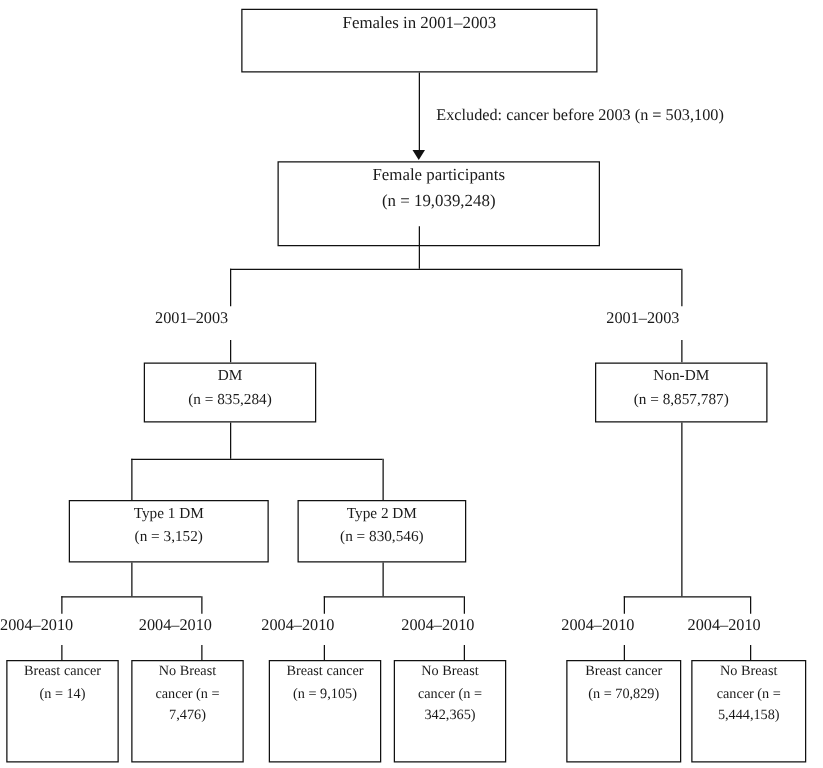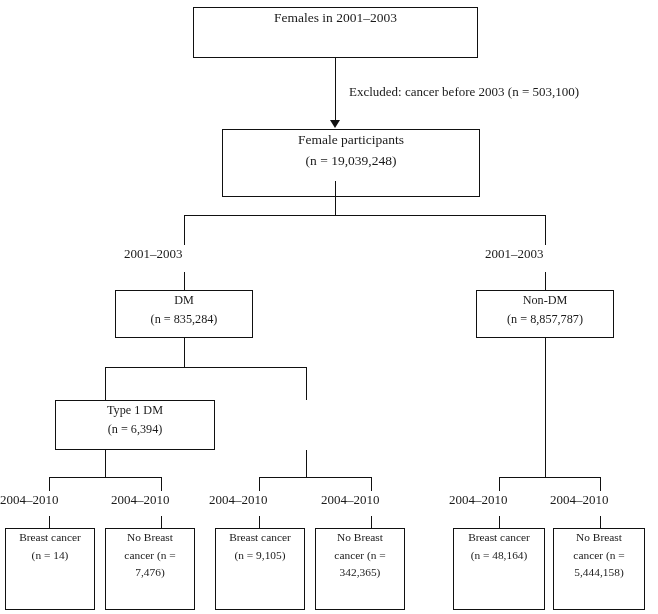--- a/index.html
+++ b/index.html
@@ -110,23 +110,27 @@
 
   <div class="vline" style="left:184px; top:338px; height:29px;"></div>
   <div class="hline" style="left:105px; top:367px; width:201px;"></div>
   <div class="vline" style="left:105px; top:367px; height:33px;"></div>
   <div class="vline" style="left:306px; top:367px; height:33px;"></div>
 
   <div class="vline" style="left:545px; top:338px; height:139px;"></div>
 
   <div class="node-box f12" style="left:39px; top:400px; width:160px; height:50px;margin-left:16px;">
     <span class="line">Type 1 DM</span>
-    <span class="line">(n = 6,394)</span>
+    <span class="line">(n = 3,152)</span>
   </div>
 
+  <div class="node-box f12" style="left:238px; top:400px; width:135px; height:50px;">
+    <span class="line">Type 2 DM</span>
+    <span class="line">(n = 830,546)</span>
+  </div>
 
   <div class="vline" style="left:105px; top:450px; height:27px;"></div>
   <div class="hline" style="left:49px; top:477px; width:112px;"></div>
   <div class="vline" style="left:49px; top:477px; height:14px;"></div>
   <div class="vline" style="left:161px; top:477px; height:14px;"></div>
 
   <div class="vline" style="left:306px; top:450px; height:27px;"></div>
   <div class="hline" style="left:259px; top:477px; width:112px;"></div>
   <div class="vline" style="left:259px; top:477px; height:14px;"></div>
   <div class="vline" style="left:371px; top:477px; height:14px;"></div>
@@ -166,21 +170,21 @@
   </div>
 
   <div class="node-box wrap f11" style="left:315px; top:528px; width:90px; height:82px;">
     <span class="line">No Breast</span>
     <span class="line">cancer (n =</span>
     <span class="line">342,365)</span>
   </div>
 
   <div class="node-box wrap f11" style="left:453px; top:528px; width:92px; height:82px;">
     <span class="line">Breast cancer</span>
-    <span class="line">(n = 48,164)</span>
+    <span class="line">(n = 70,829)</span>
   </div>
 
   <div class="node-box wrap f11" style="left:553px; top:528px; width:92px; height:82px;">
     <span class="line">No Breast</span>
     <span class="line">cancer (n =</span>
     <span class="line">5,444,158)</span>
   </div>
 
 </div>
 

